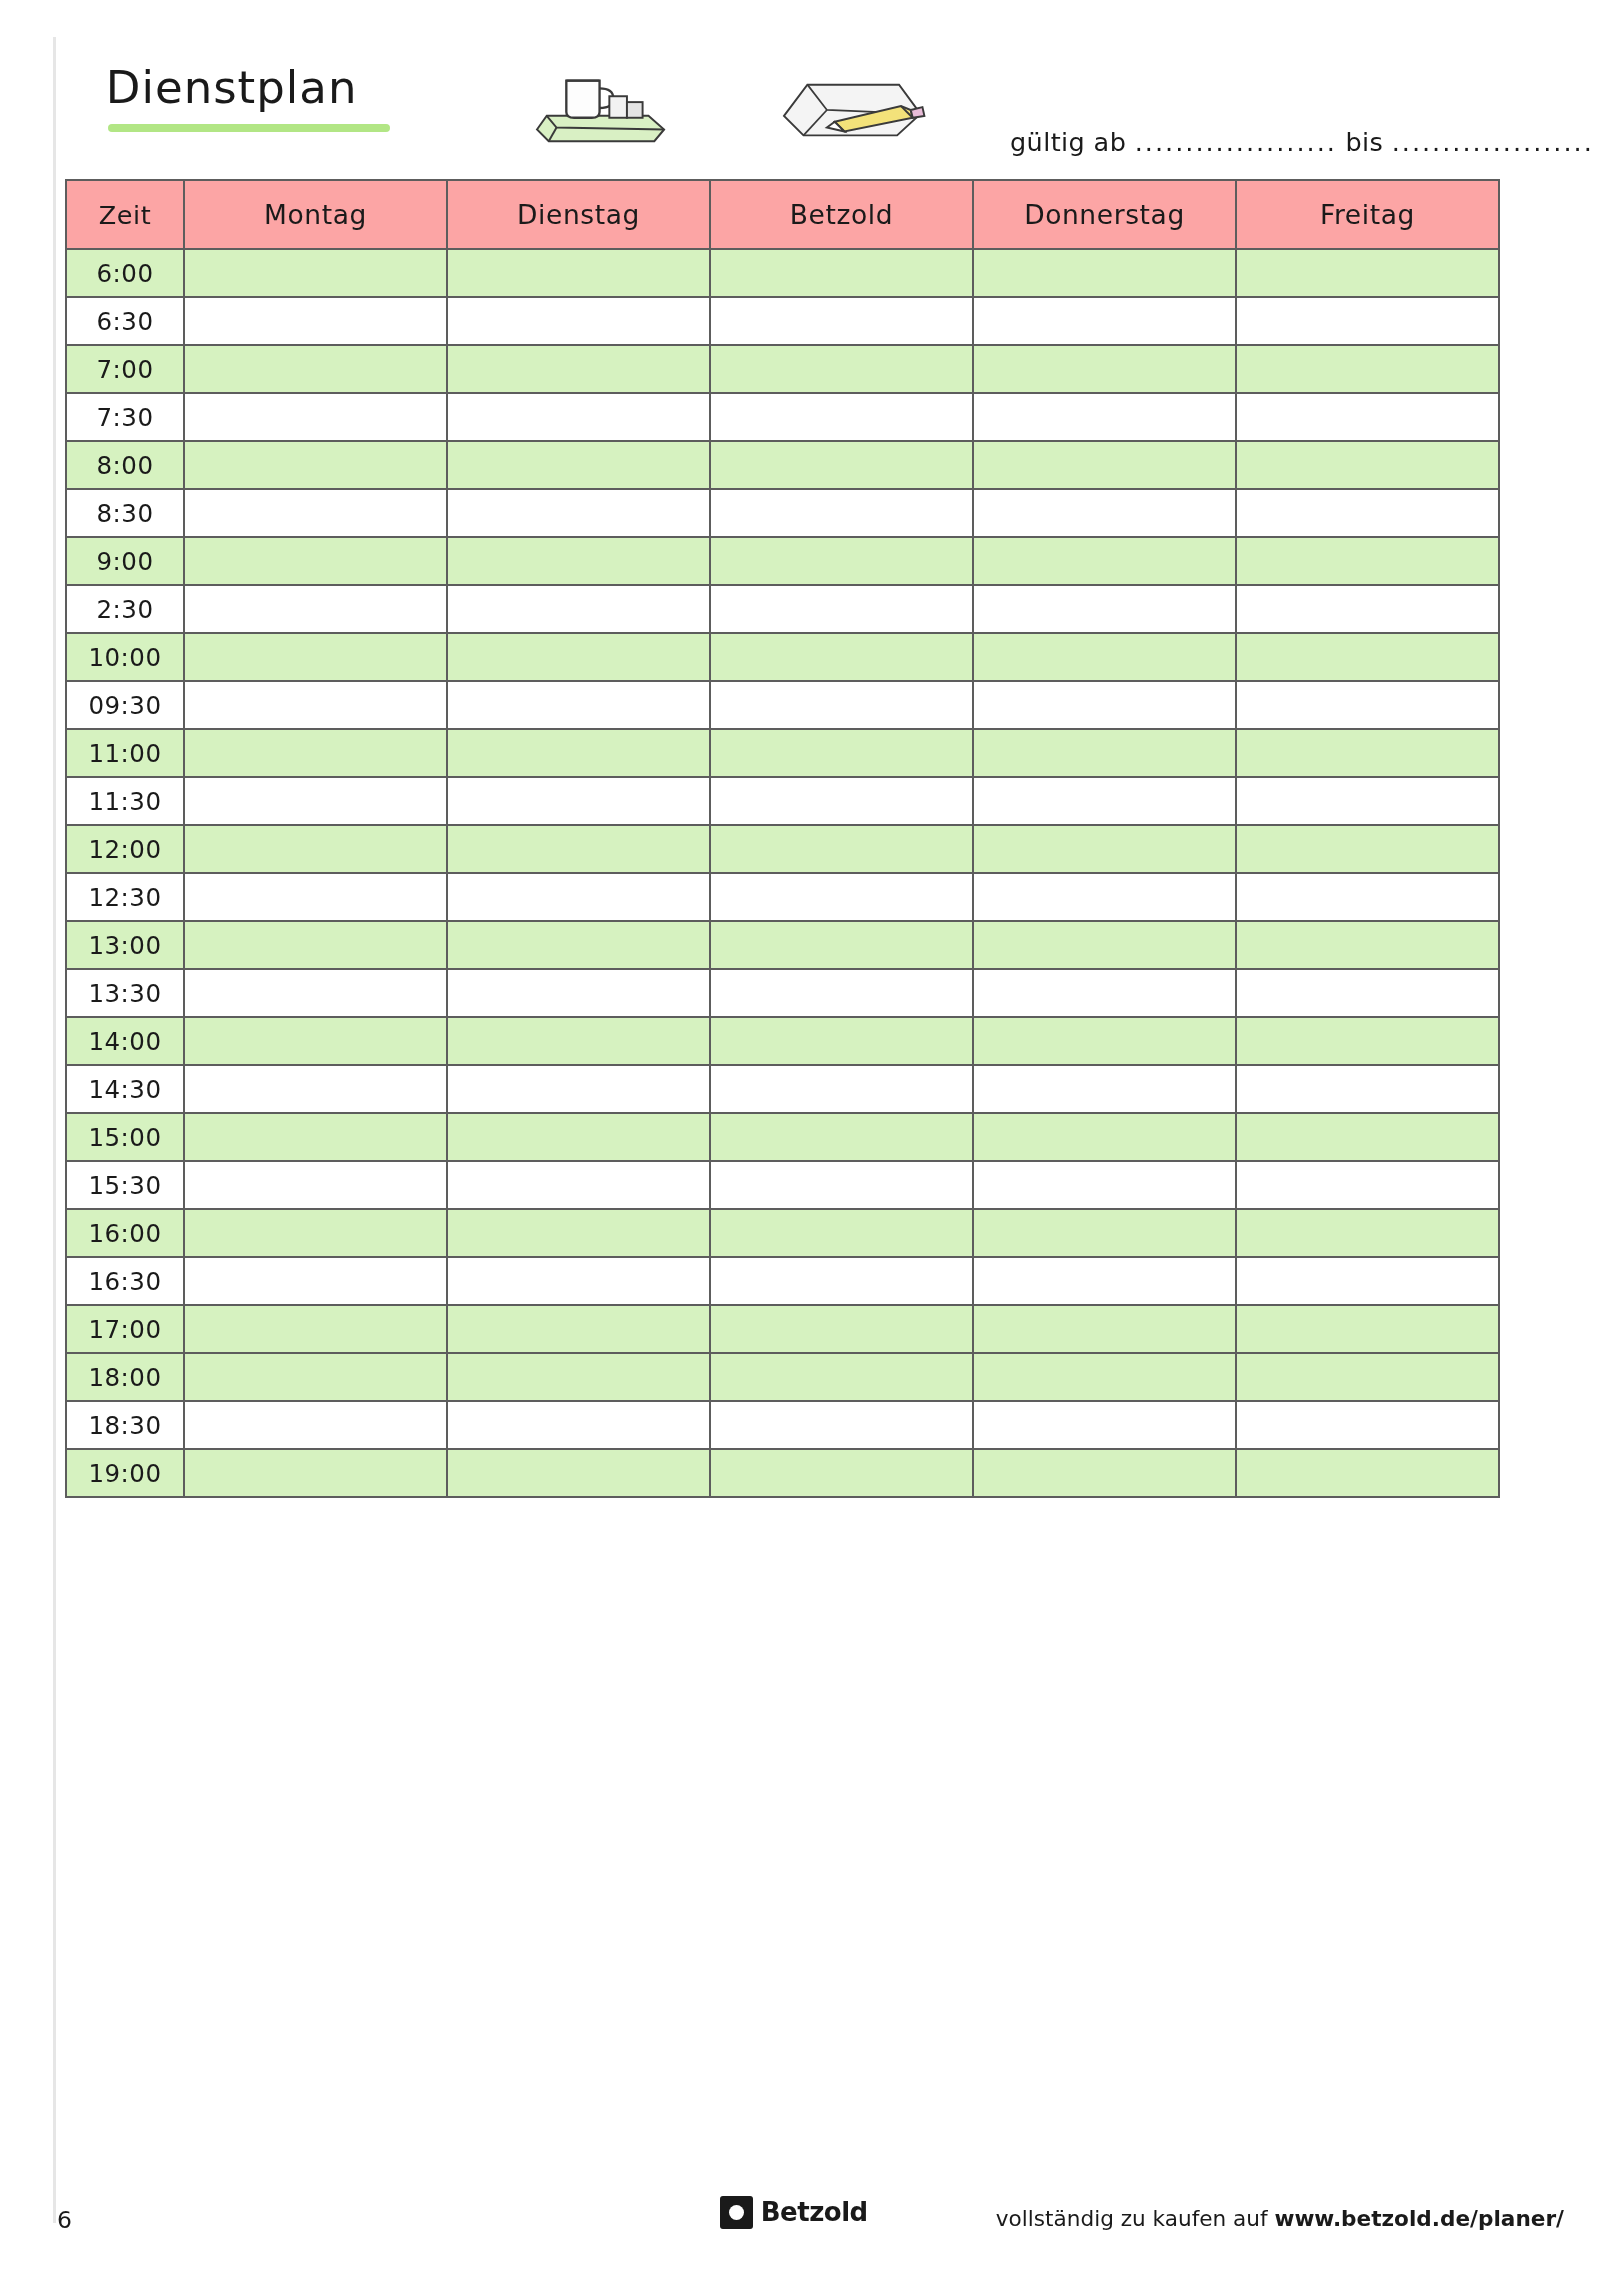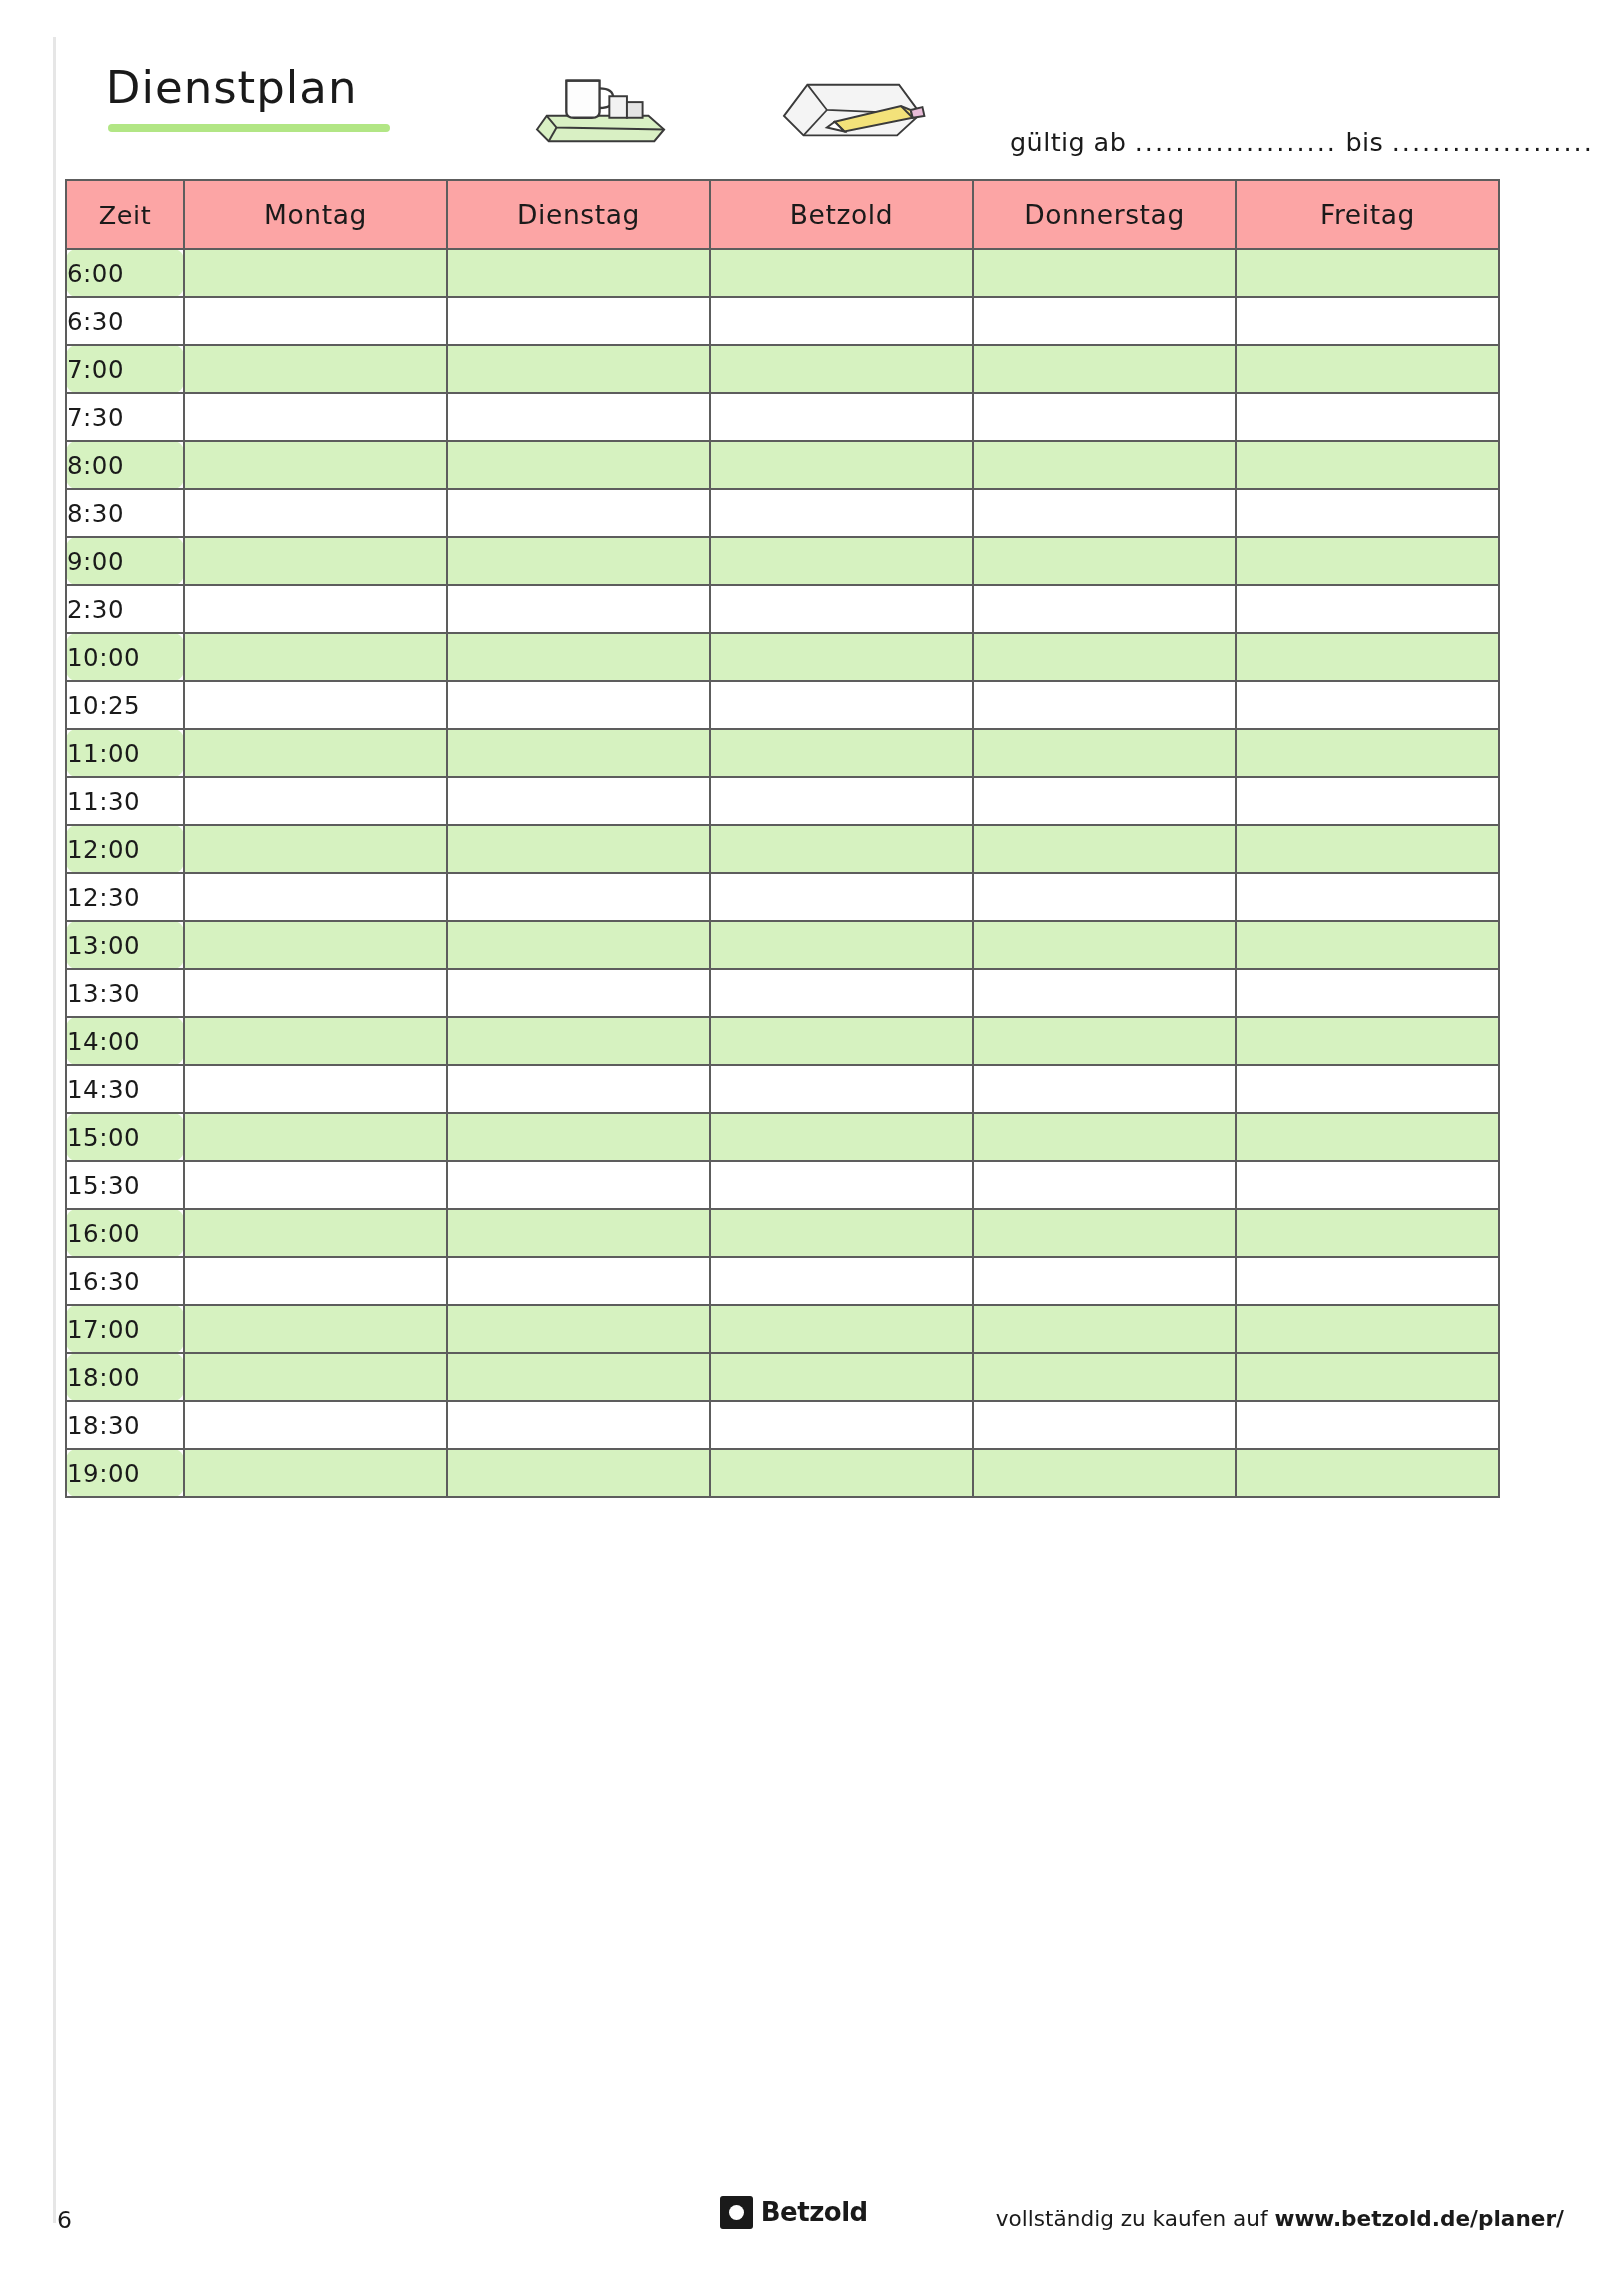--- a/index.html
+++ b/index.html
@@ -114,25 +114,25 @@
     color: #1a1a1a;
     letter-spacing: 0.6px;
     vertical-align: middle;
     background: #fca5a5;
   }
   .table thead th.time-head {
     font-size: 25.5px;
   }
 
   .time-cell {
+    text-align: center;
     vertical-align: middle;
     font-size: 24.5px;
     color: #1a1a1a;
     letter-spacing: 0.5px;
-    border-radius: 11px;
   }
   tr.shaded .time-cell,
   tr.shaded .day-cell {
     background: #d6f2c0;
   }
   tr.plain .time-cell,
   tr.plain .day-cell {
     background: #ffffff;
   }
 
@@ -340,21 +340,21 @@
         </tr>
         <tr class="shaded">
           <td class="time-cell">10:00</td>
           <td class="day-cell"></td>
           <td class="day-cell"></td>
           <td class="day-cell"></td>
           <td class="day-cell"></td>
           <td class="day-cell"></td>
         </tr>
         <tr class="plain">
-          <td class="time-cell">10:25</td>
+          <td class="time-cell">09:30</td>
           <td class="day-cell"></td>
           <td class="day-cell"></td>
           <td class="day-cell"></td>
           <td class="day-cell"></td>
           <td class="day-cell"></td>
         </tr>
         <tr class="shaded">
           <td class="time-cell">11:00</td>
           <td class="day-cell"></td>
           <td class="day-cell"></td>

